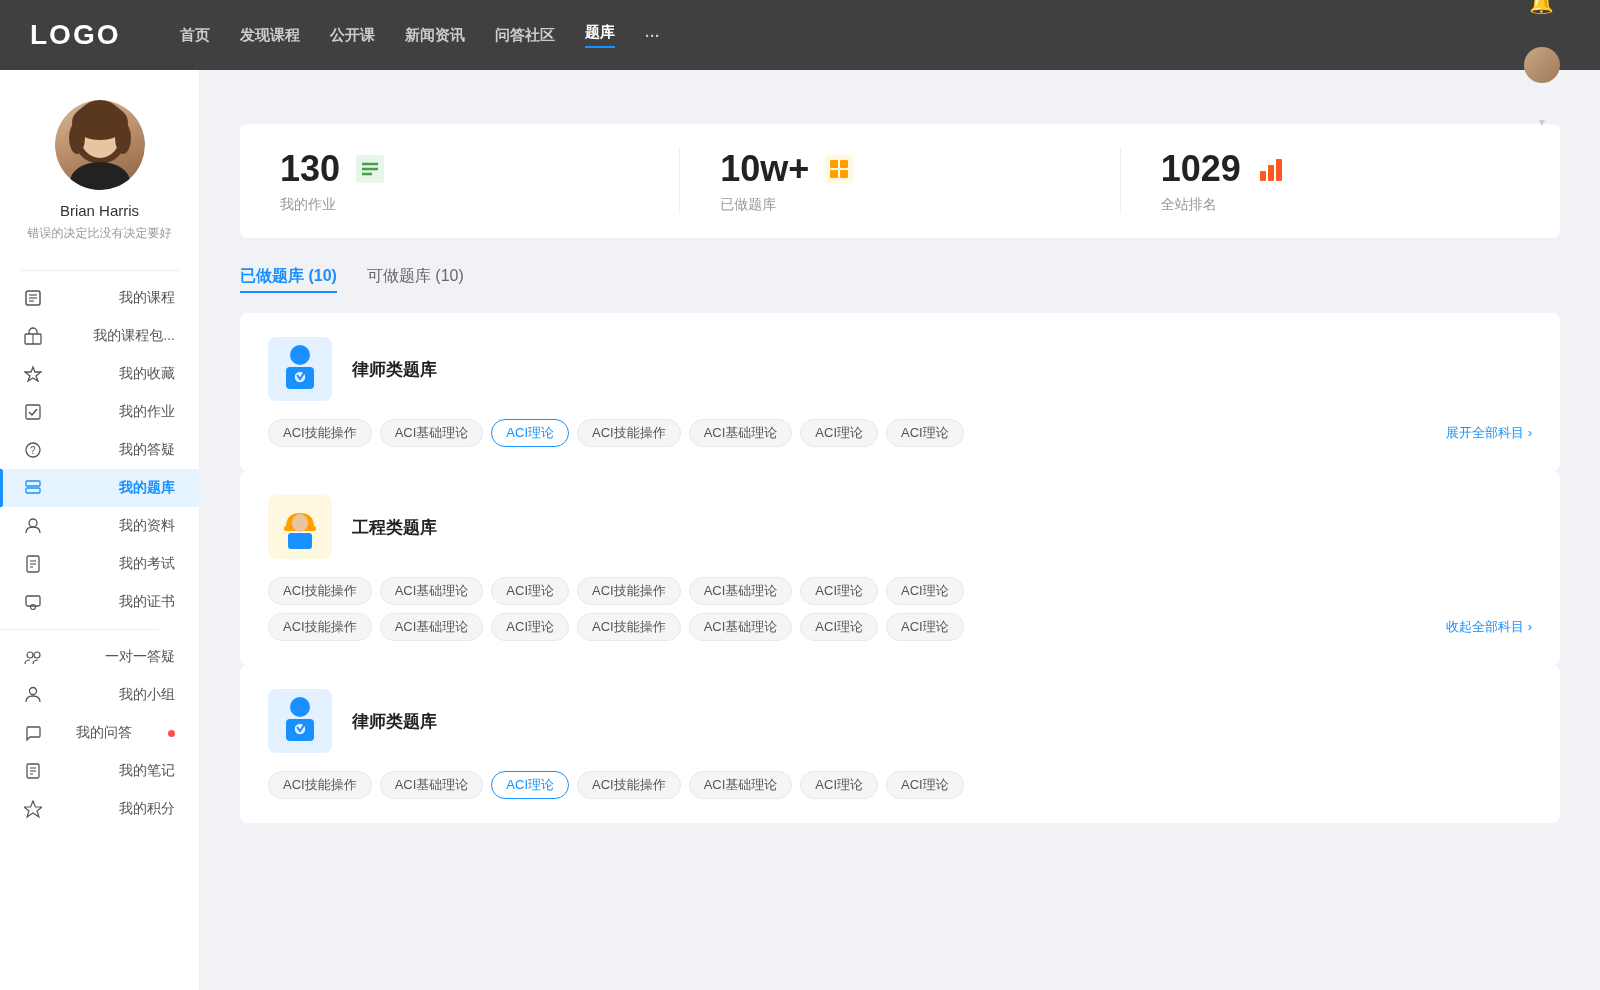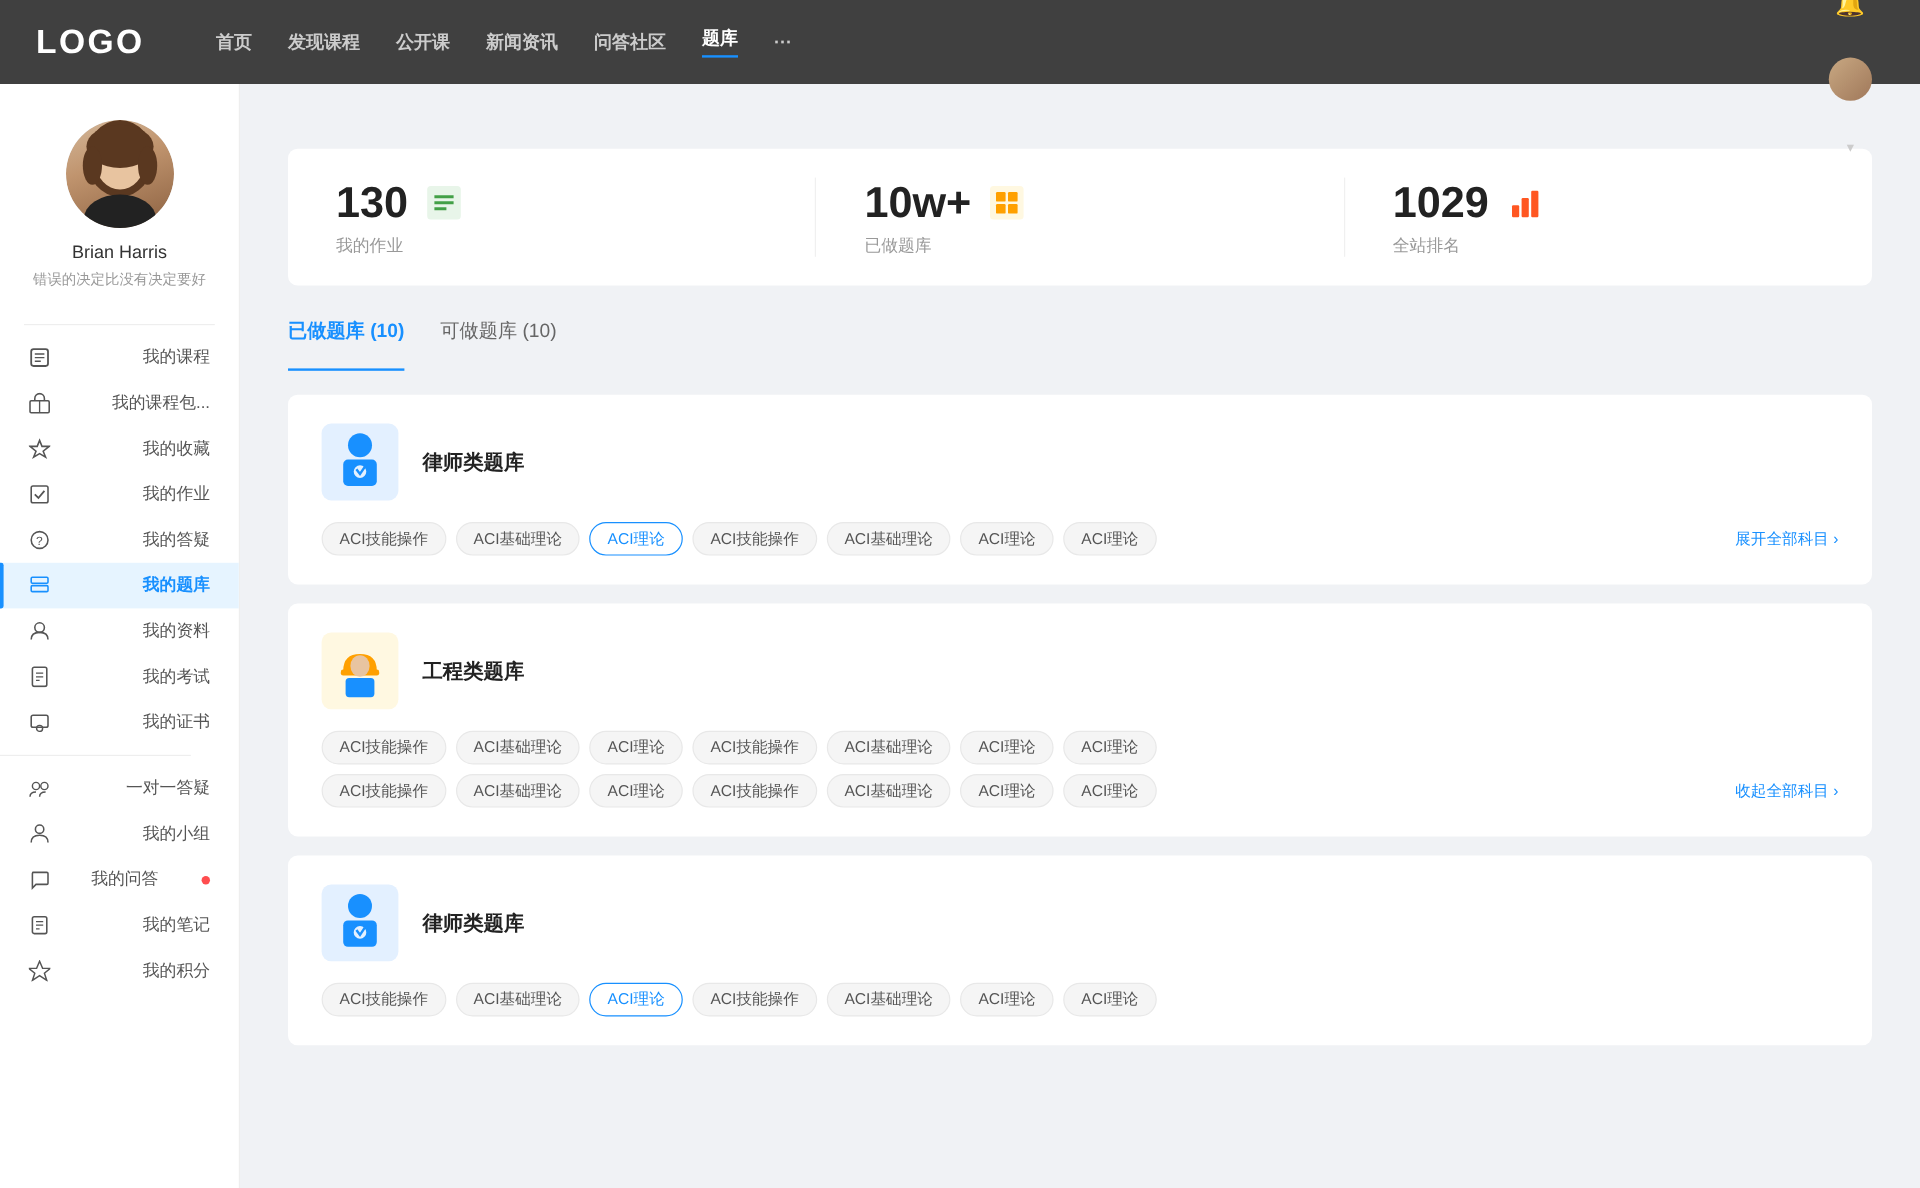--- a/index.html
+++ b/index.html
@@ -66,27 +66,27 @@
     .stat-item { flex: 1; display: flex; flex-direction: column; align-items: flex-start; padding: 0 40px; border-right: 1px solid #f0f0f0; }
     .stat-item:last-child { border-right: none; }
     .stat-top { display: flex; align-items: center; gap: 12px; }
     .stat-value { font-size: 36px; font-weight: 700; color: #222; }
     .stat-label { font-size: 14px; color: #999; margin-top: 6px; }
     .stat-icon { width: 36px; height: 36px; }
 
     
     .tabs { display: flex; gap: 30px; margin-bottom: 20px; }
     .tab {
-      font-size: 16px; color: #666; cursor: pointer; padding-bottom: 20px;
+      font-size: 16px; color: #666; cursor: pointer; padding-bottom: 4px;
       border-bottom: 2px solid transparent;
     }
     .tab.active { color: #1890ff; border-bottom: 2px solid #1890ff; font-weight: 600; }
 
     
-    .qbank-card { background: #fff; border-radius: 8px; margin-bottom: 16px; padding: 24px 28px; }
+    .qbank-card { background: #fff; border-radius: 8px; margin-bottom: 0; padding: 24px 28px; }
     .qbank-header { display: flex; align-items: center; gap: 20px; margin-bottom: 18px; }
     .qbank-avatar {
       width: 64px; height: 64px; border-radius: 8px; background: #e3f0ff;
       display: flex; align-items: center; justify-content: center; flex-shrink: 0;
     }
     .qbank-title { font-size: 17px; font-weight: 600; color: #222; }
     .tags-row { display: flex; flex-wrap: wrap; gap: 8px; align-items: center; }
     .tag {
       display: inline-block; padding: 4px 14px; border-radius: 20px; font-size: 13px;
       background: #f5f5f5; color: #555; cursor: pointer; border: 1px solid #e8e8e8;

